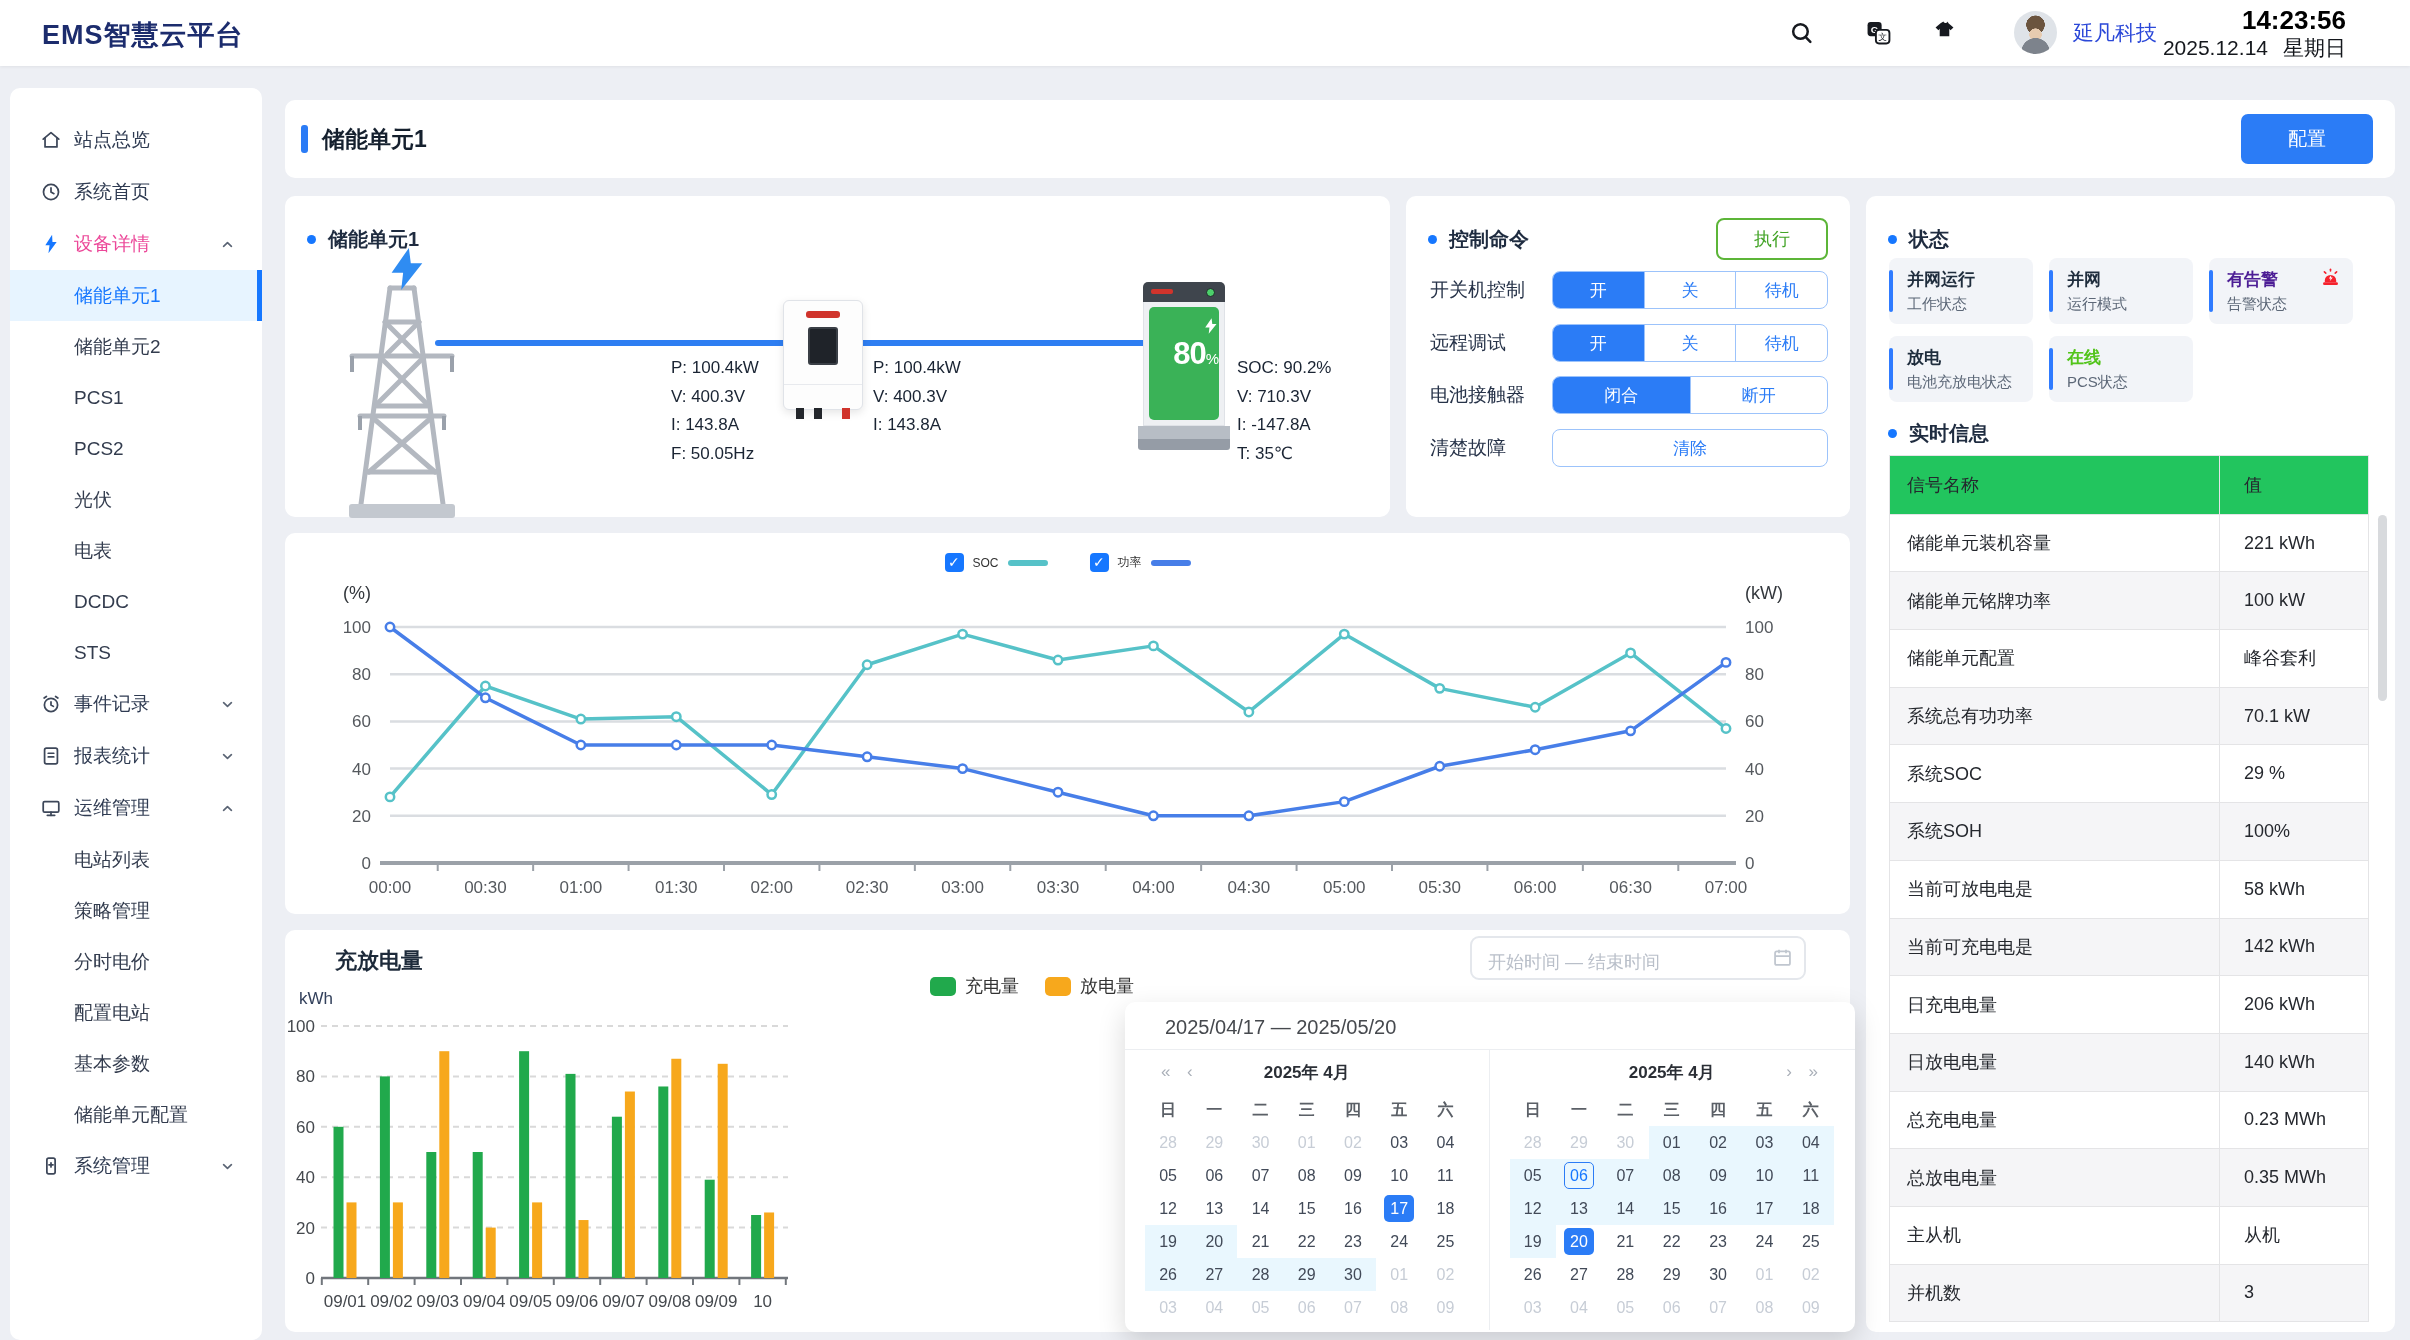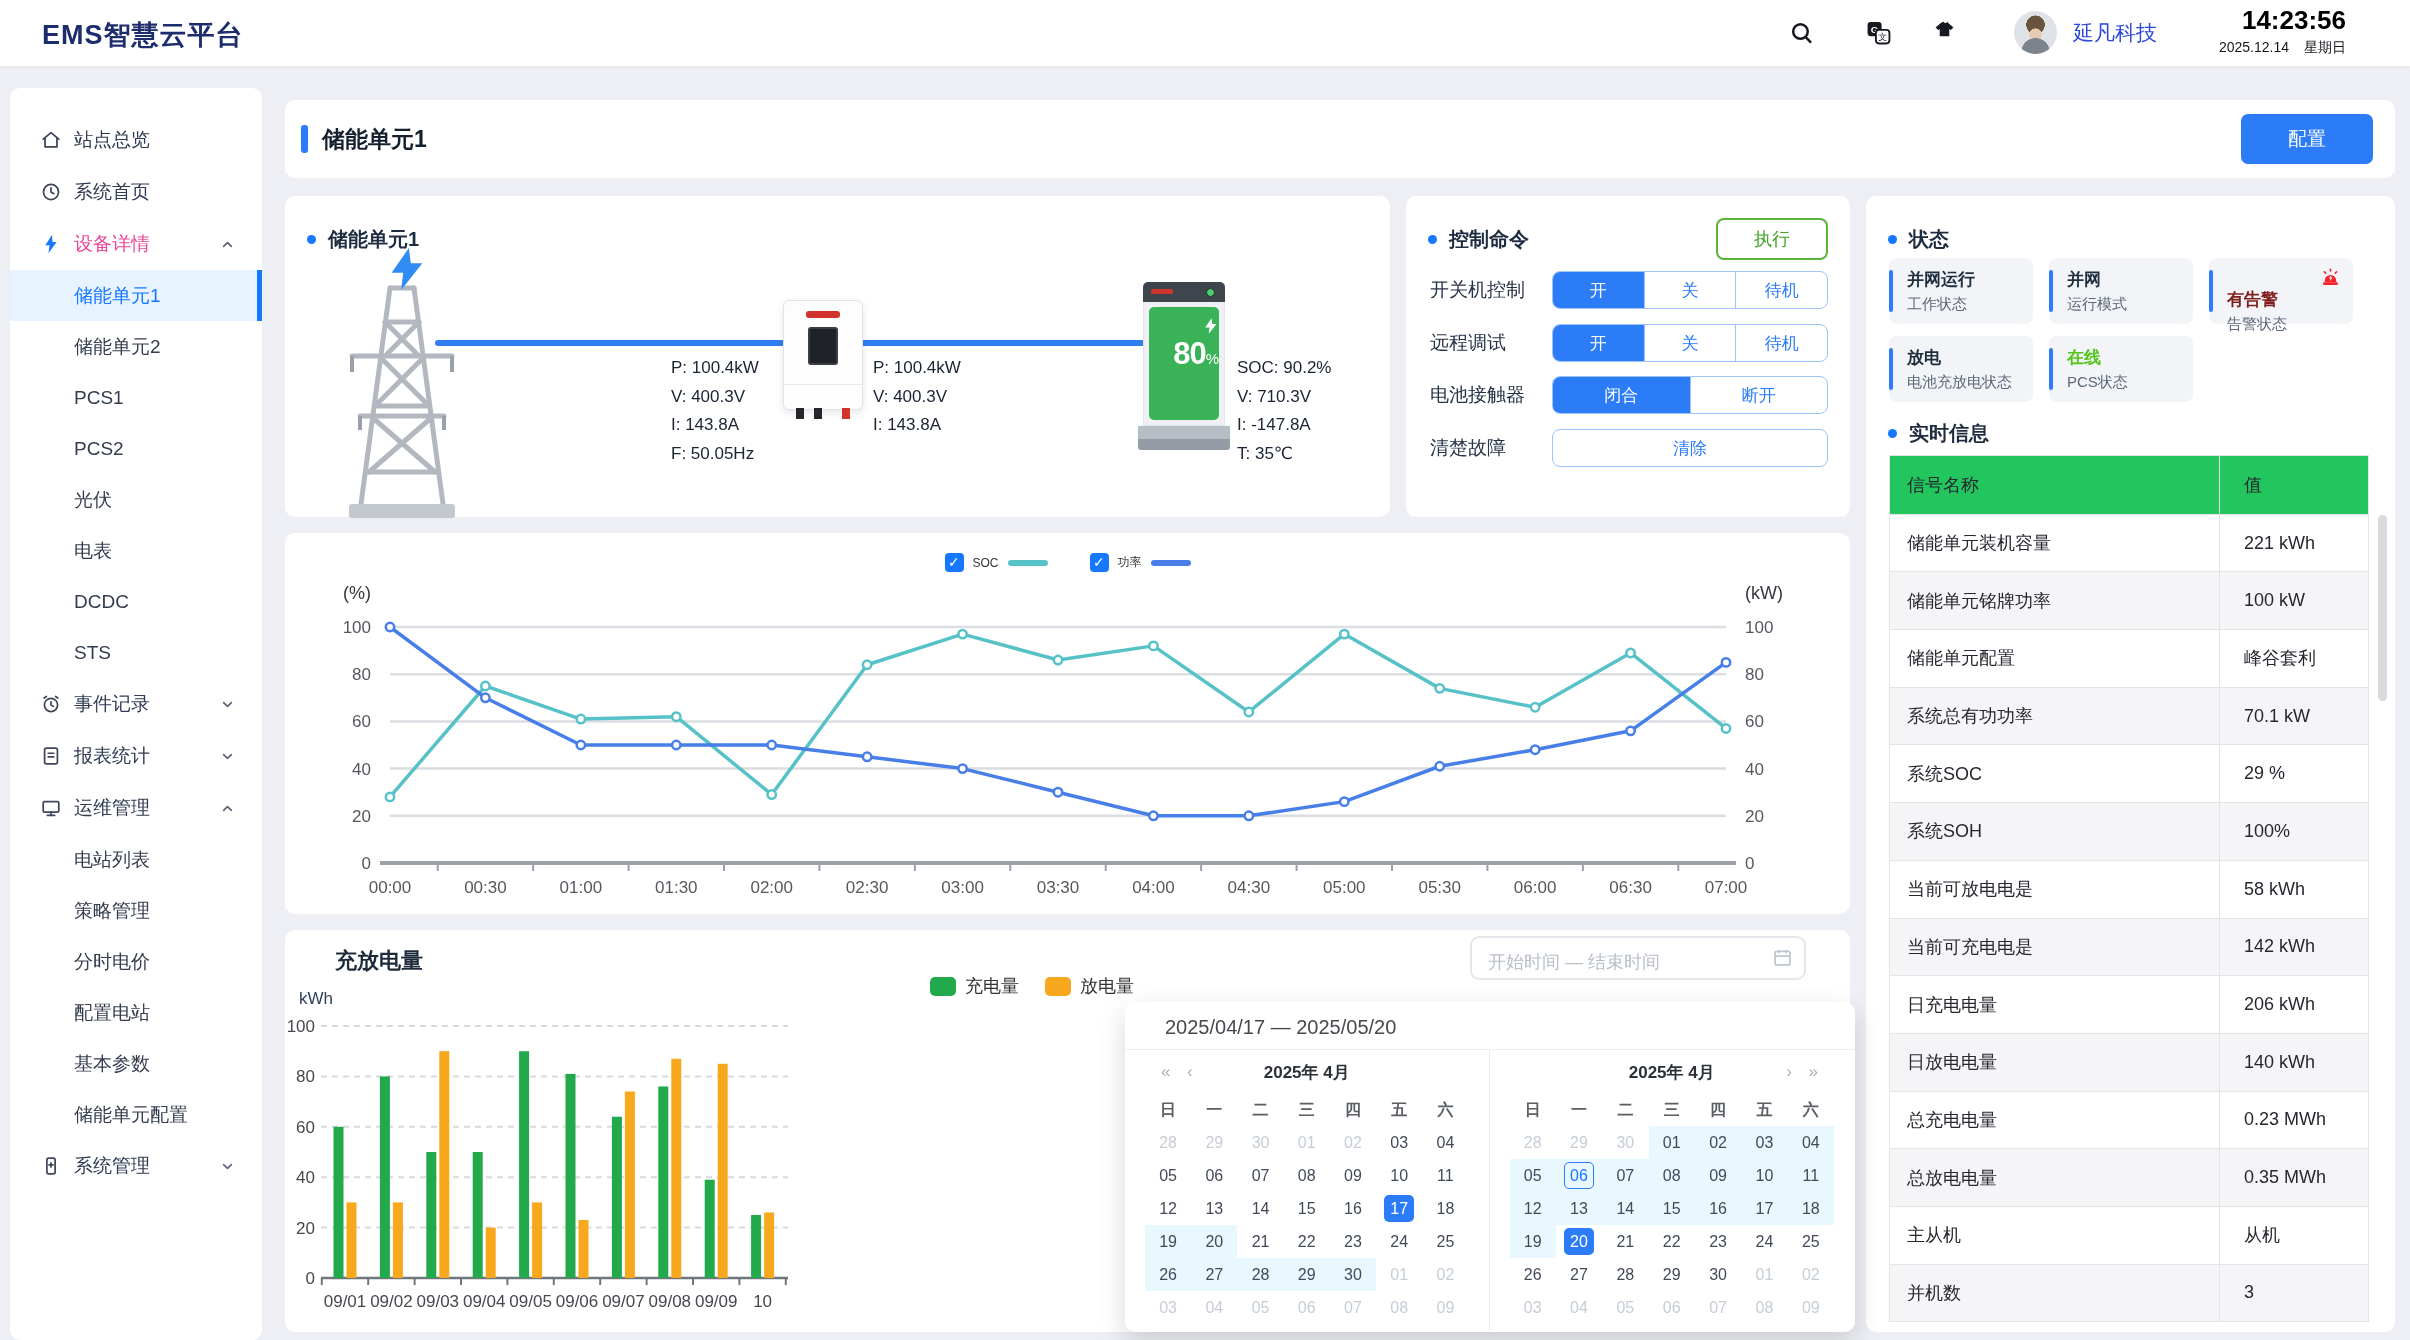--- a/index.html
+++ b/index.html
@@ -13,21 +13,21 @@
   #i-search{left:1789px;} #i-trans{left:1866px;} #i-shirt{left:1932px;}
   #avatar{position:absolute;left:2014px;top:11px;width:43px;height:43px;border-radius:50%;cursor:pointer;
     background:
       radial-gradient(circle at 50% 96%, #7d838c 0 30%, rgba(0,0,0,0) 31%),
       radial-gradient(circle at 50% 55%, #e7cbb0 0 19%, rgba(0,0,0,0) 20%),
       radial-gradient(circle at 50% 32%, #6b543e 0 25%, rgba(0,0,0,0) 26%),
       #dfe3e8;}
   #uname{position:absolute;left:2073px;top:19px;font-size:21px;color:#2b48d8;cursor:pointer;}
   #clock{position:absolute;right:64px;top:6px;text-align:right;}
   #clk-time{font-size:26px;font-weight:700;color:#000;line-height:29px;}
-  #clk-date{font-size:14px;color:#14171c;line-height:25px;}
+  #clk-date{font-size:21px;color:#14171c;line-height:25px;}
   #clk-date span+span{margin-left:15px;}
 
   
   #sidebar{position:absolute;left:10px;top:88px;width:252px;height:1252px;background:#fff;border-radius:10px;overflow:hidden;}
   #side-menu{padding-top:26px;}
   .mi{position:relative;height:52px;display:flex;align-items:center;cursor:pointer;color:#2f3b52;}
   .mi .ic{position:absolute;left:30px;width:22px;height:22px;color:#3d4759;}
   .mi .lb{position:absolute;left:64px;font-size:19px;white-space:nowrap;}
   .mi .ch{position:absolute;right:26px;width:17px;height:17px;color:#5a6474;}
   .mi.top-active{color:#1677ff;} .mi.top-active .ic{color:#1677ff;} .mi.top-active .lb{color:#ec4899;}
@@ -86,21 +86,21 @@
   .seg{flex:1;height:38px;display:flex;border:1px solid #9cc3fb;border-radius:8px;overflow:hidden;background:#fff;}
   .sopt{flex:1;display:flex;align-items:center;justify-content:center;font-size:17px;color:#2b7cf6;cursor:pointer;border-left:1px solid #9cc3fb;}
   .sopt:first-child{border-left:none;}
   .sopt.on{background:#2b7cf6;color:#fff;}
 
   
   #cards{position:absolute;left:23px;top:62px;width:482px;display:flex;flex-wrap:wrap;gap:12px 16px;}
   .scard{position:relative;width:144px;height:66px;background:#f2f4f8;border-radius:8px;padding:11px 0 0 18px;}
   .scard::before{content:"";position:absolute;left:0;top:12px;bottom:12px;width:4px;border-radius:2px;background:#2f7bff;}
   .sv{font-size:17px;font-weight:700;color:#1f2d3d;line-height:22px;white-space:nowrap;}
-  .sv.red{color:#7f1d1d;margin-top:20px;} .sv.green{color:#52c41a;}
+  .sv.red{color:#4c1d95;} .sv.green{color:#52c41a;}
   .sl{font-size:15px;color:#5d6878;line-height:20px;margin-top:3px;white-space:nowrap;}
   .salarm{position:absolute;right:12px;top:9px;width:21px;height:21px;}
   #phead-rt{top:224px;}
   #rt-table{position:absolute;left:23px;top:259px;width:480px;border:1px solid #e4e4e6;}
   .rtr{display:flex;height:57.7px;border-top:1px solid #e4e4e6;}
   .rtr:first-child{border-top:none;}
   .rtr.head{background:#22c55e;}
   .rtr.alt{background:#f5f5f7;}
   .rtc1{width:330px;border-right:1px solid #e4e4e6;display:flex;align-items:center;padding-left:17px;font-size:18px;color:#25282e;}
   .rtc2{flex:1;display:flex;align-items:center;padding-left:24px;font-size:18px;color:#25282e;}

